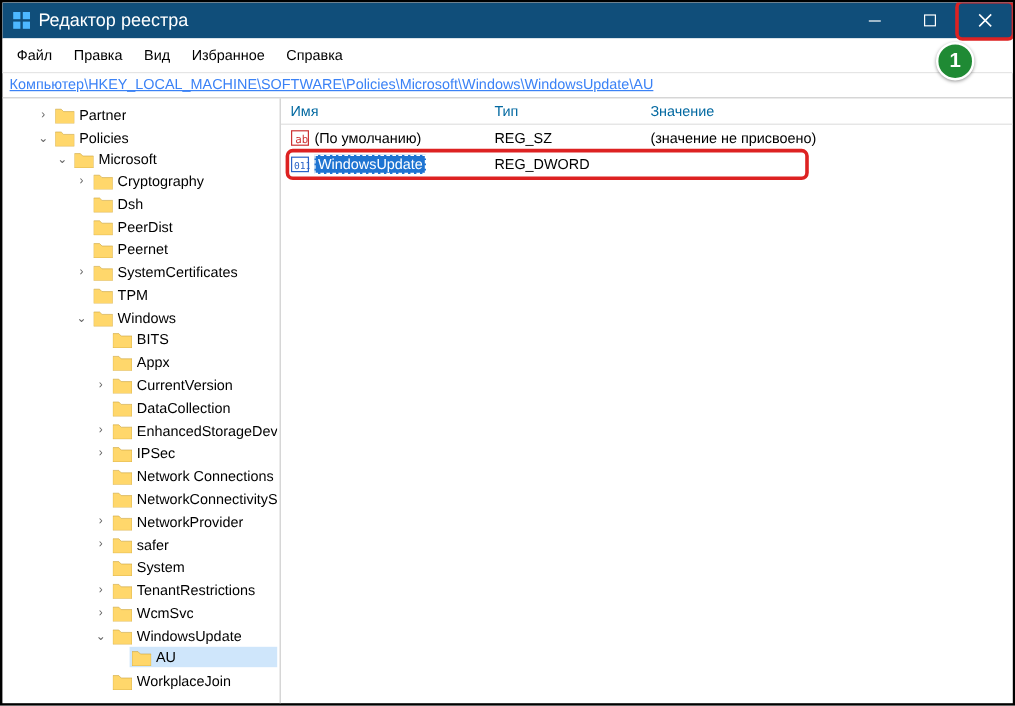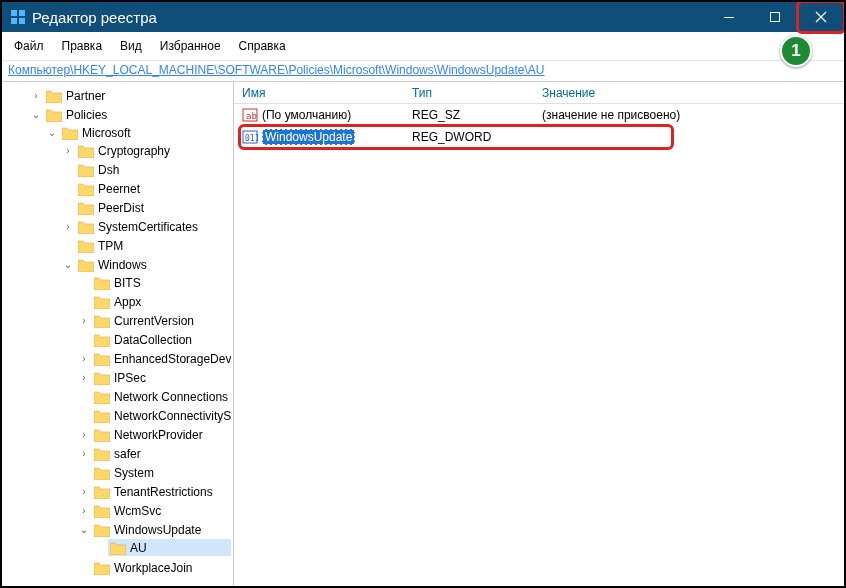--- a/index.html
+++ b/index.html
@@ -217,30 +217,30 @@
                       </svg></span>
                     <span class="label">Dsh</span>
                   </div>
                 </li>
               <li>
                   <div class="row">
                     <span class="caret"></span>
                     <span class="folder-icon"><svg viewBox="0 0 16 14">
                         <path d="M0 2h5l2 2h9v10H0z" fill="#ffd76b" stroke="#caa23e" stroke-width=".5"></path>
                       </svg></span>
+                    <span class="label">PeerDist</span>
+                  </div>
+                </li>
+              <li>
+                  <div class="row">
+                    <span class="caret"></span>
+                    <span class="folder-icon"><svg viewBox="0 0 16 14">
+                        <path d="M0 2h5l2 2h9v10H0z" fill="#ffd76b" stroke="#caa23e" stroke-width=".5"></path>
+                      </svg></span>
                     <span class="label">Peernet</span>
-                  </div>
-                </li>
-              <li>
-                  <div class="row">
-                    <span class="caret"></span>
-                    <span class="folder-icon"><svg viewBox="0 0 16 14">
-                        <path d="M0 2h5l2 2h9v10H0z" fill="#ffd76b" stroke="#caa23e" stroke-width=".5"></path>
-                      </svg></span>
-                    <span class="label">PeerDist</span>
                   </div>
                 </li>
               <li>
                   <div class="row">
                     <span class="caret">›</span>
                     <span class="folder-icon"><svg viewBox="0 0 16 14">
                         <path d="M0 2h5l2 2h9v10H0z" fill="#ffd76b" stroke="#caa23e" stroke-width=".5"></path>
                       </svg></span>
                     <span class="label">SystemCertificates</span>
                   </div>

